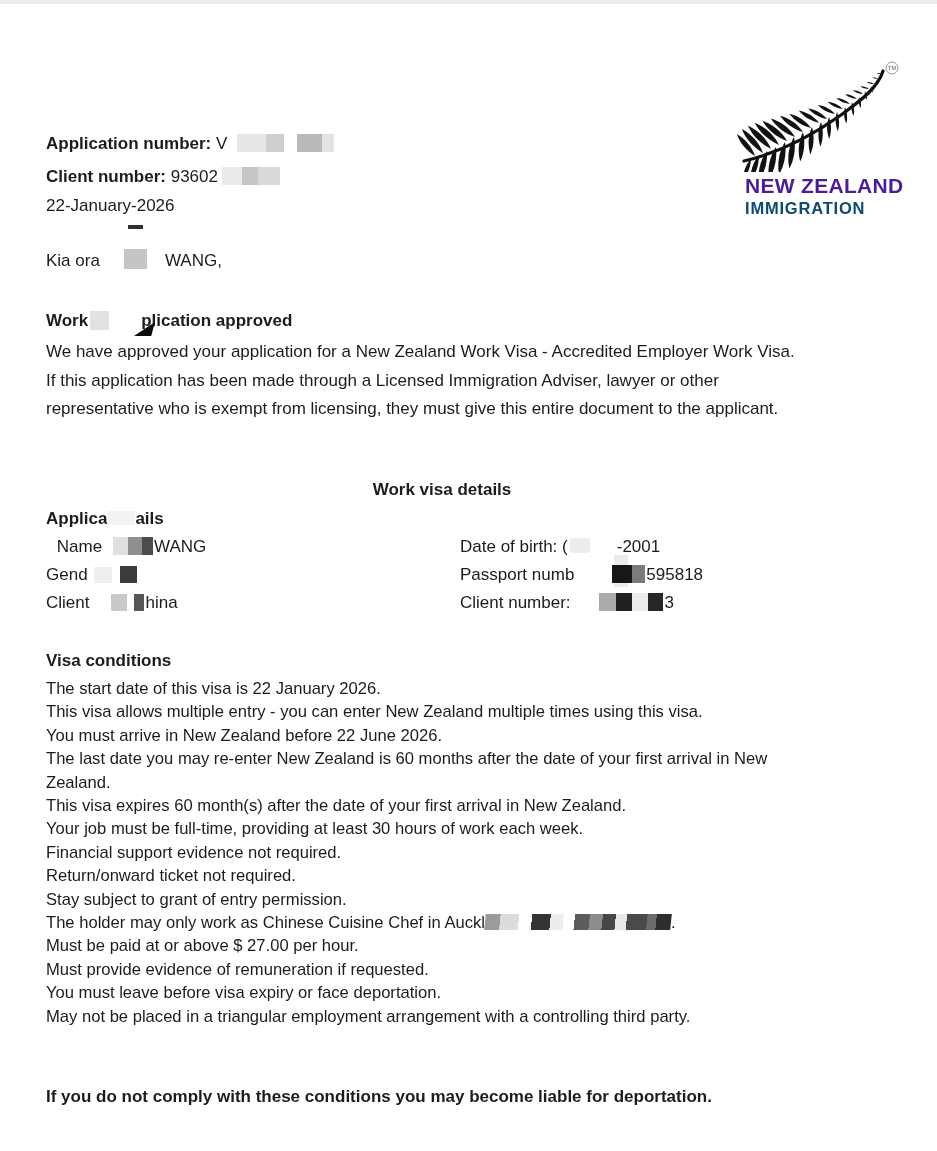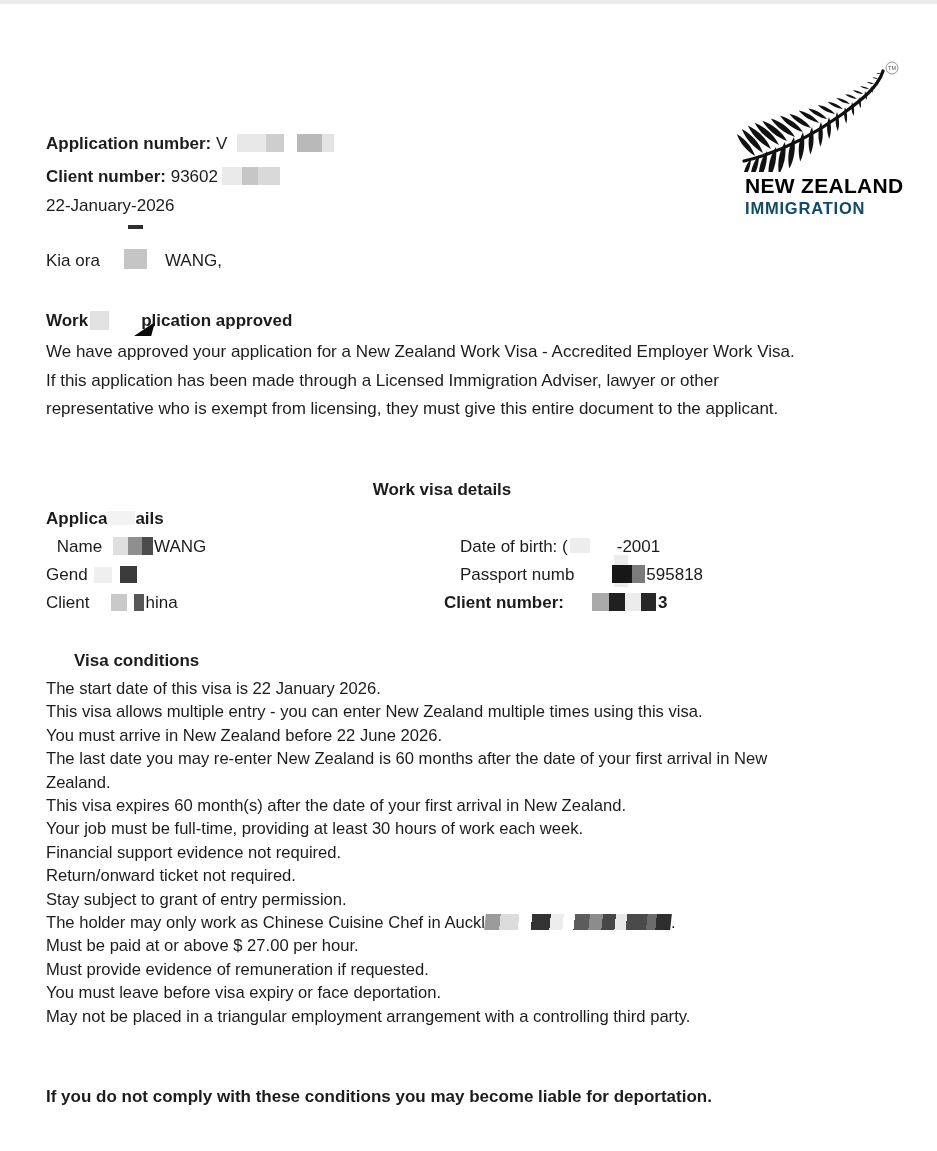--- a/index.html
+++ b/index.html
@@ -38,21 +38,21 @@
   .dash { position:absolute; left:128px; top:225px; width:15px; height:4px; background:#2e2e2e; }
   .smudge { position:absolute; left:614px; top:555px; width:14px; height:32px; background:#ececec; }
 
   
   .cursor { position:absolute; left:134px; top:322px; width:21px; height:14px; background:#0b0b0b;
             clip-path:polygon(100% 0, 82% 100%, 0 100%); }
 
   
   .logo { position:absolute; left:733px; top:60px; width:172px; }
   .logo svg { display:block; margin-left:0; }
-  .brand { font-size:21px; font-weight:bold; letter-spacing:0.3px; color:#000000; margin:2px 0 0 12px; }
+  .brand { font-size:21px; font-weight:bold; letter-spacing:0.3px; color:#4c1d95; margin:2px 0 0 12px; }
   .division { font-size:16.5px; font-weight:bold; letter-spacing:0.8px; color:#0c4a6e; margin:1px 0 0 12px; }
 
   
   .para { line-height:28.6px; }
   .cond { font-size:16.6px; line-height:23.4px; }
   .center-title { width:792px; text-align:center; }
   .row-label { display:inline-block; }
 </style>
 </head>
 <body>
@@ -156,25 +156,25 @@
   <div class="abs t17" style="left:46px; top:593px;">
     <span>Client</span><i class="red r-nat1"></i><i class="red r-nat2"></i><span>hina</span>
   </div>
 
   <div class="abs t17" style="left:460px; top:537px;">
     <span>Date of birth: (</span><i class="red r-dob"></i><span>-2001</span>
   </div>
   <div class="abs t17" style="left:460px; top:565px;">
     <span>Passport numb</span><i class="red r-pass"></i><span>595818</span>
   </div>
-  <div class="abs t17" style="left:444px; top:593px;font-weight:bold;">
+  <div class="abs t17" style="left:460px; top:593px;">
     <span>Client number:</span><i class="red r-cli2"></i><span>3</span>
   </div>
 
-  <div class="abs t17 bold" style="left:46px; top:651px;margin-left:28px;">Visa conditions</div>
+  <div class="abs t17 bold" style="left:46px; top:651px;">Visa conditions</div>
   <div class="abs cond" style="left:46px; top:677px;">
     <div>The start date of this visa is 22 January 2026.</div>
     <div>This visa allows multiple entry - you can enter New Zealand multiple times using this visa.</div>
     <div>You must arrive in New Zealand before 22 June 2026.</div>
     <div>The last date you may re-enter New Zealand is 60 months after the date of your first arrival in New</div>
     <div>Zealand.</div>
     <div>This visa expires 60 month(s) after the date of your first arrival in New Zealand.</div>
     <div>Your job must be full-time, providing at least 30 hours of work each week.</div>
     <div>Financial support evidence not required.</div>
     <div>Return/onward ticket not required.</div>

